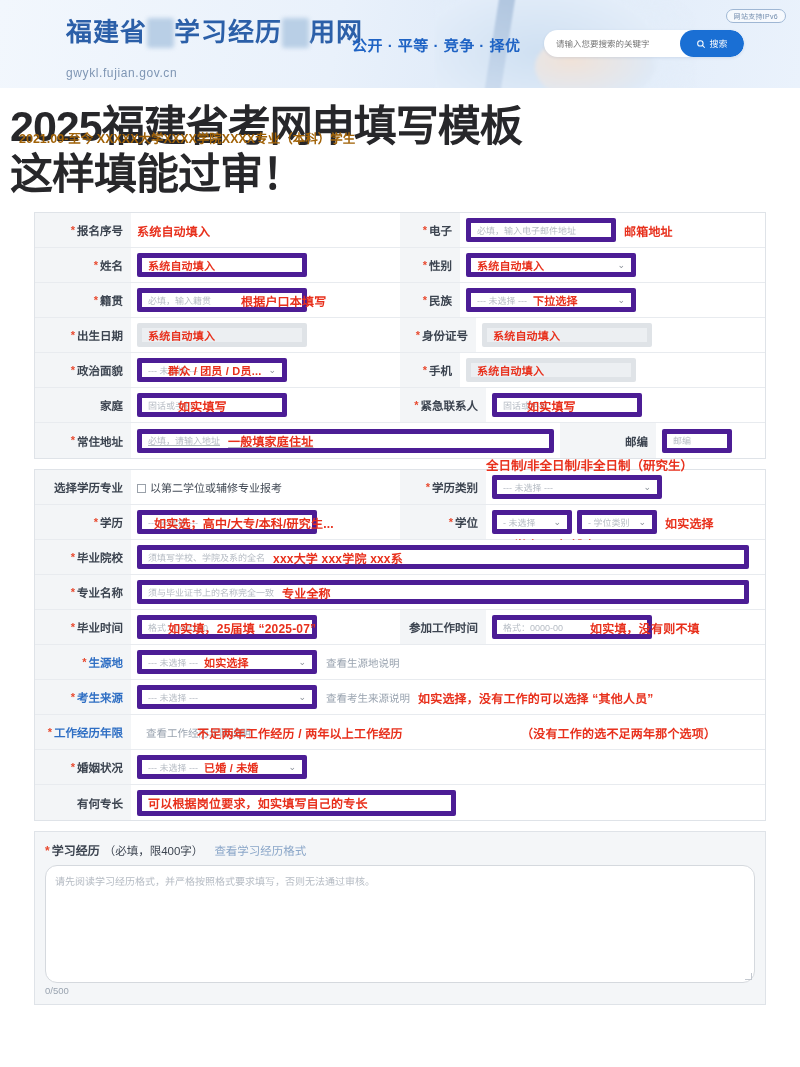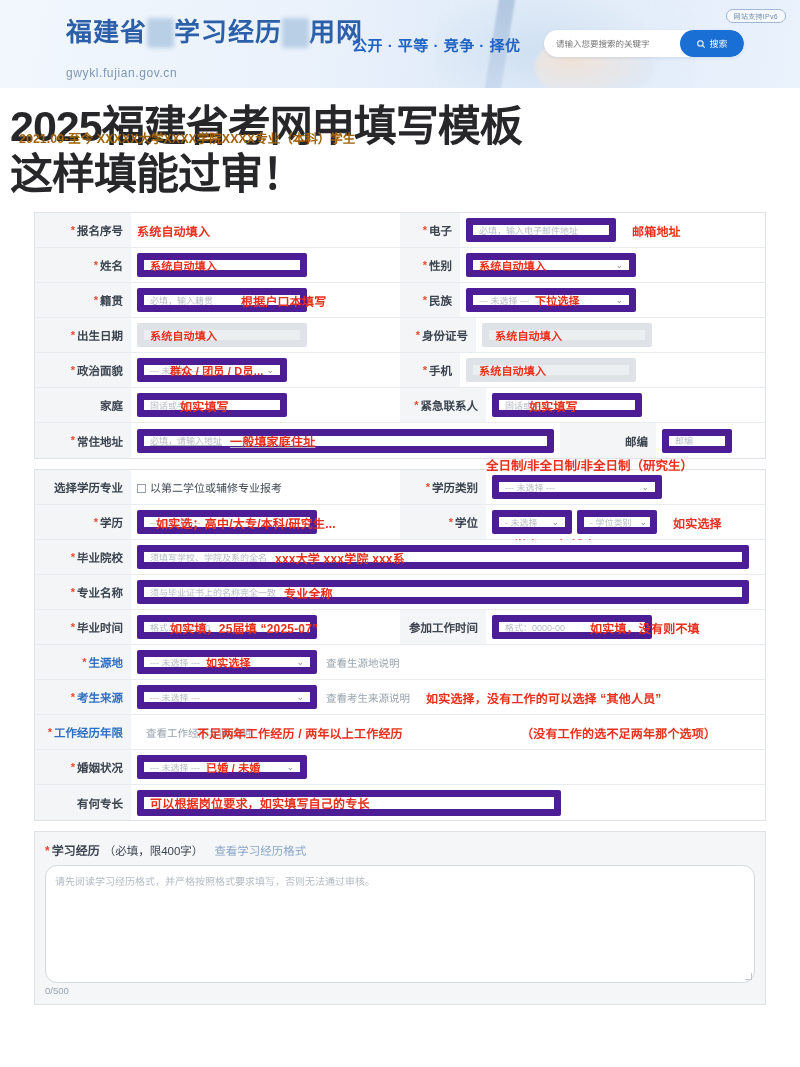--- a/index.html
+++ b/index.html
@@ -101,21 +101,21 @@
   .lab.w100 { width:96px; }
   .lab.w86  { width:86px; }
   .lab.w76  { width:76px; }
   .lab.w60  { width:60px; }
   .lab .req { color:#e8492f; margin-right:2px; font-size:11px; line-height:1; }
   .lab.link { color:#2f6fc4; }
 
   .fieldcell { flex:1 1 auto; display:flex; align-items:center; padding:0 6px; min-width:0; position:relative; background:#fff; }
 
   .inp {
-    height:24px; border:7px solid #4c1d95; border-radius:2px; background:#fff;
+    height:24px; border:5px solid #4c1d95; border-radius:2px; background:#fff;
     display:flex; align-items:center; padding:0 6px; font-size:9px; color:#b2b8c0;
     position:relative; white-space:nowrap; overflow:visible;
   }
   .inp.gray { background:#eceff2; border-color:#dfe3e7; }
   .inp.w180 { width:180px; }
   .inp.w170 { width:170px; }
   .inp.w160 { width:160px; }
   .inp.w150 { width:150px; }
   .inp.w80  { width:80px; }
   .inp.w70  { width:70px; }
@@ -125,21 +125,21 @@
   .caret {
     margin-left:auto; padding-left:8px; color:#8b9099; font-size:9px; line-height:1;
   }
 
   
   .ann {
     color:#e8301c; font-weight:700; font-size:12px; white-space:nowrap;
     position:relative; z-index:3; letter-spacing:.2px;
   }
   .ann.sm { font-size:11px; }
-  .ann.outside { margin-left:16px; }
+  .ann.outside { margin-left:8px; }
 
   .hint-link { color:#9aa4b0; font-size:10.5px; margin-left:9px; white-space:nowrap; }
 
   .abovenote {
     position:absolute; right:8px; top:-16px; color:#e8301c; font-weight:700; font-size:12.5px; white-space:nowrap;
   }
   .belownote {
     position:absolute; color:#e8301c; font-weight:700; font-size:12.5px; white-space:nowrap;
   }
 
@@ -553,21 +553,21 @@
             <span class="caret">⌄</span>
           </div>
       </div>
     </div>
 
     <div class="row">
       <div class="lab w100">
           <span>有何专长</span>
         </div>
       <div class="fieldcell">
-        <div class="inp" style="width:424px;height:26px">
+        <div class="inp" style="width:319px;height:26px">
             <span class="ann">可以根据岗位要求，如实填写自己的专长</span>
           </div>
       </div>
     </div>
   </div>
 
   <div class="exp-card">
     <div class="exp-head">
       <span class="req">*</span>
       <span>学习经历</span>

